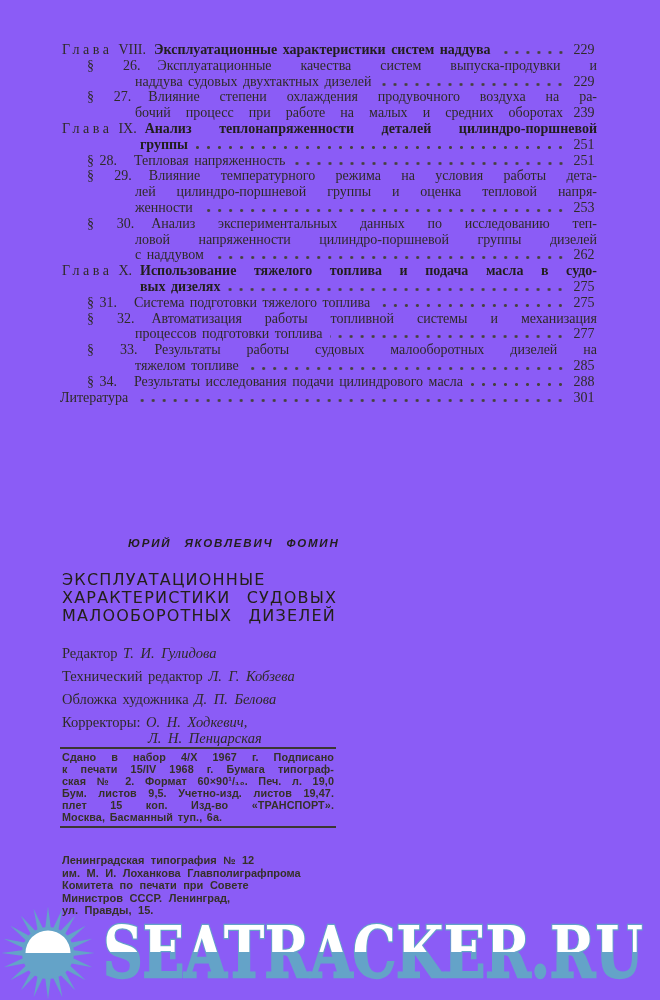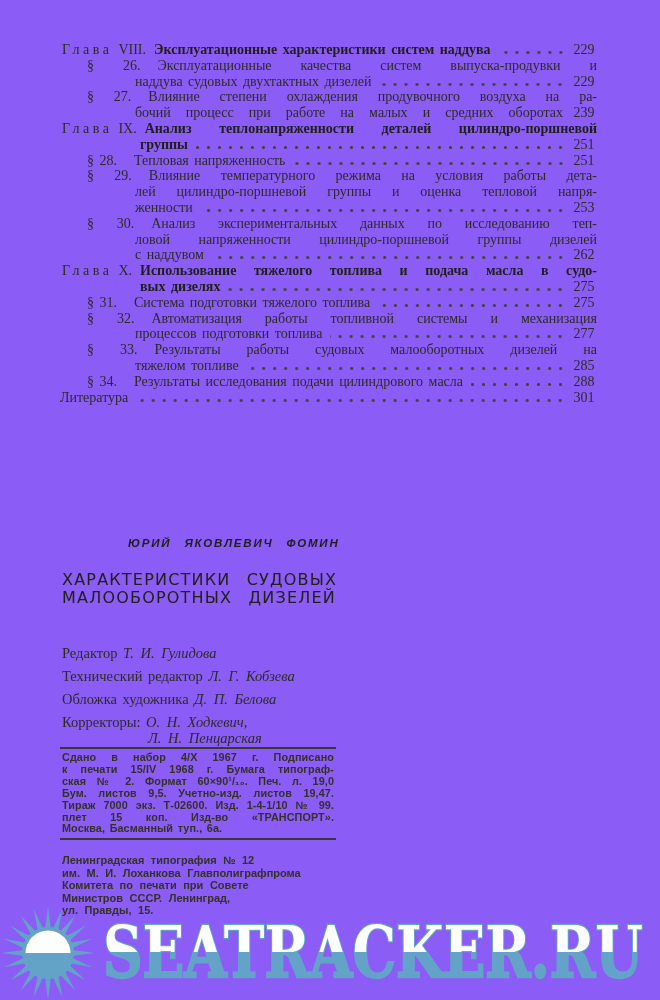--- a/index.html
+++ b/index.html
@@ -164,37 +164,37 @@
       </div>
       <div class="toc-line plain hasnum">
         <span class="toc-text">Литература</span>
         <span class="leader"></span>
         <span class="page-num">301</span>
       </div>
     </div>
 
   <div class="author-name">ЮРИЙ ЯКОВЛЕВИЧ ФОМИН</div>
   <div class="book-title" id="book-title">
+      <div class="title-line">ЭКСПЛУАТАЦИОННЫЕ</div>
       <div class="title-line">ХАРАКТЕРИСТИКИ СУДОВЫХ</div>
       <div class="title-line">МАЛООБОРОТНЫХ ДИЗЕЛЕЙ</div>
     </div>
 
   <div class="credits" id="credits">
       <div class="credit-row"><span class="credit-label">Редактор </span><span class="credit-name">Т. И. Гулидова</span></div>
       <div class="credit-row"><span class="credit-label">Технический редактор </span><span class="credit-name">Л. Г. Кобзева</span></div>
       <div class="credit-row"><span class="credit-label">Обложка художника </span><span class="credit-name">Д. П. Белова</span></div>
       <div class="credit-row"><span class="credit-label">Корректоры: </span><span class="credit-name">О. Н. Ходкевич,</span><span class="credit-name2">Л. Н. Пенцарская</span></div>
     </div>
 
   <div class="colophon" id="colophon">
       <div class="colo-line">Сдано в набор 4/X 1967 г. Подписано</div>
       <div class="colo-line">к печати 15/IV 1968 г. Бумага типограф-</div>
       <div class="colo-line">ская № 2. Формат 60×90¹/₁₆. Печ. л. 19,0</div>
       <div class="colo-line">Бум. листов 9,5. Учетно-изд. листов 19,47.</div>
-      <div class="colo-line">Тираж 7000 экз. Т-02600. Изд. 1-4-1/10 № 99.</div>
       <div class="colo-line">плет 15 коп. Изд-во «ТРАНСПОРТ».</div>
       <div class="colo-line last">Москва, Басманный туп., 6а.</div>
     </div>
 
   <div class="printer" id="printer">
       <div class="printer-line">Ленинградская типография № 12</div>
       <div class="printer-line">им. М. И. Лоханкова Главполиграфпрома</div>
       <div class="printer-line">Комитета по печати при Совете</div>
       <div class="printer-line">Министров СССР. Ленинград,</div>
       <div class="printer-line">ул. Правды, 15.</div>

